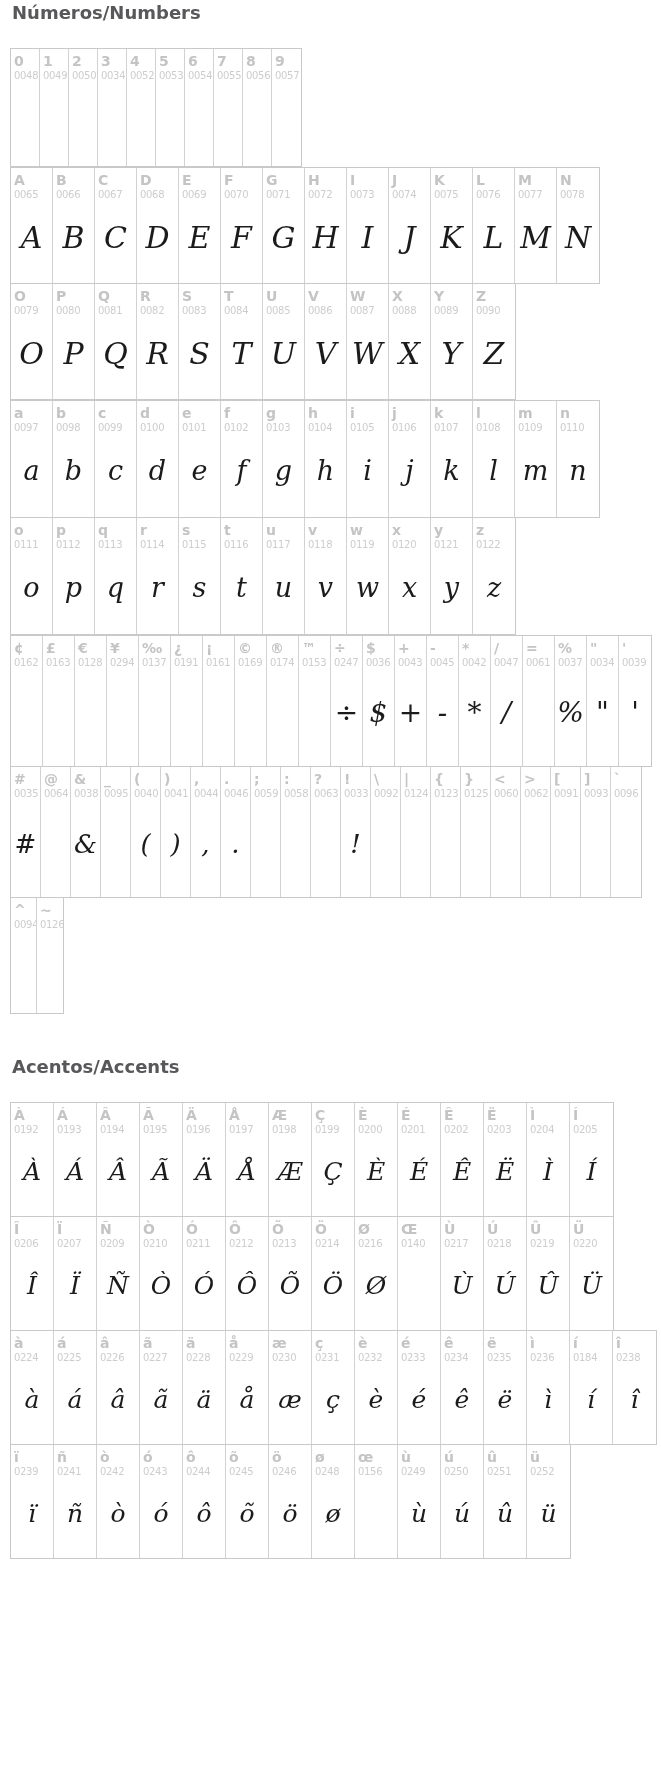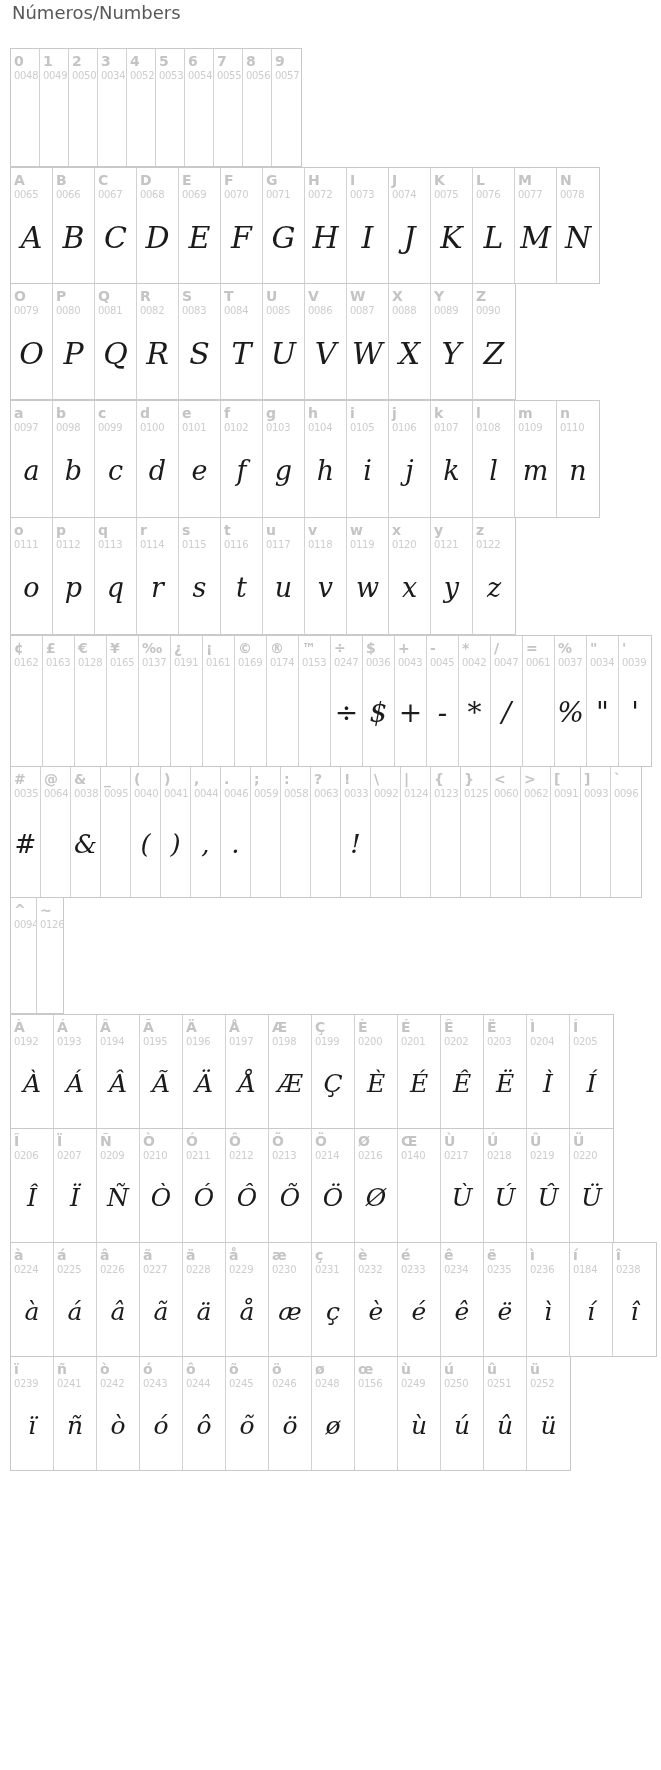--- a/index.html
+++ b/index.html
@@ -1,21 +1,21 @@
 <!DOCTYPE html>
 <html><head>
 <meta charset="utf-8">
 <style>
   * { box-sizing: border-box; }
   html,body { margin:0; padding:0; background:#ffffff; }
   body { width:661px; min-height:1770px; font-family:"DejaVu Sans","Liberation Sans",sans-serif; }
   .page { padding:2px 0 20px 10px; }
   .char-section { margin:0; }
   .section-title {
-    font-size:18px; font-weight:400; color:#58585a;
+    font-size:18px; font-weight:700; color:#58585a;
     margin:0 8px 24px 2px; padding-top:0; line-height:22px;
   }
   .char-section + .char-section .section-title { margin-top:42px; }
   .rows { width:max-content; }
   .char-row { display:flex; border:1px solid #c9c9c9; background:#fff; width:max-content; }
   .char-row + .char-row { margin-top:-1px; }
   .cell { border-right:1px solid #d2d2d2; display:flex; flex-direction:column; overflow:hidden; }
   .cell:last-child { border-right:none; }
   .cell-head { padding:4px 1px 0 3px; flex:0 0 auto; }
   .cell-char { display:block; font-weight:bold; font-size:14px; line-height:16px; color:#c4c4c4; }
@@ -526,21 +526,21 @@
           <div class="cell">
             <div class="cell-head">
               <span class="cell-char">€</span>
               <span class="cell-code">0128</span>
             </div>
             <div class="cell-glyph"></div>
           </div>
           <div class="cell">
             <div class="cell-head">
               <span class="cell-char">¥</span>
-              <span class="cell-code">0165</span>
+              <span class="cell-code">0294</span>
             </div>
             <div class="cell-glyph"></div>
           </div>
           <div class="cell">
             <div class="cell-head">
               <span class="cell-char">‰</span>
               <span class="cell-code">0137</span>
             </div>
             <div class="cell-glyph"></div>
           </div>
@@ -812,20 +812,21 @@
               <span class="cell-char">~</span>
               <span class="cell-code">0126</span>
             </div>
             <div class="cell-glyph"></div>
           </div>
         </div>
       </div>
   </section>
 
   <section class="char-section">
+    <h2 class="section-title">Acentos/Accents</h2>
     <div class="rows">
         <div class="char-row row-accent">
           <div class="cell">
             <div class="cell-head">
               <span class="cell-char">À</span>
               <span class="cell-code">0192</span>
             </div>
             <div class="cell-glyph">À</div>
           </div>
           <div class="cell">

